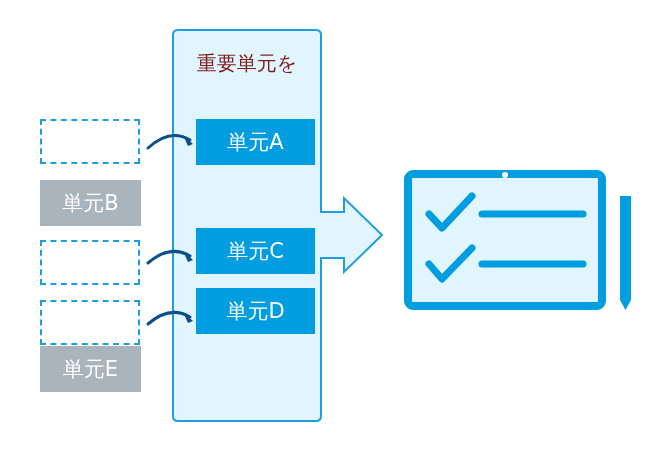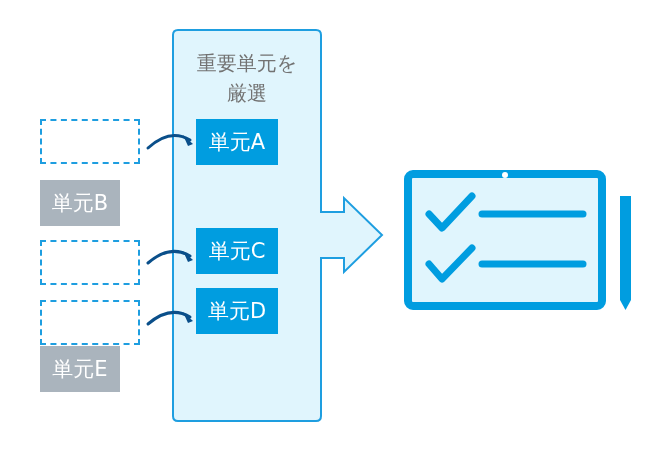--- a/index.html
+++ b/index.html
@@ -1,21 +1,21 @@
 <!DOCTYPE html>
 <html><head>
 <meta charset="utf-8">
 <style>
   html,body{margin:0;padding:0;background:#fff;}
   body{width:670px;height:450px;position:relative;overflow:hidden;font-family:"DejaVu Sans",sans-serif;}
   .abs{position:absolute;}
   .dashed{position:absolute;left:40px;width:100px;height:45px;border:2px dashed #1e9ee0;box-sizing:border-box;}
-  .grey{position:absolute;left:40px;width:80px;height:46px;background:#aab4bd;color:#fff;font-size:21px;display:flex;align-items:center;justify-content:center;}
-  .blue{position:absolute;left:196px;width:82px;height:46px;background:#009de0;color:#fff;font-size:21px;display:flex;align-items:center;justify-content:center;}
-  #panel-title{position:absolute;left:173px;top:48px;width:148px;text-align:center;color:#737373;font-size:20px;line-height:30px;}
+  .grey{position:absolute;left:40px;width:101px;height:46px;background:#aab4bd;color:#fff;font-size:21px;display:flex;align-items:center;justify-content:center;}
+  .blue{position:absolute;left:196px;width:119px;height:46px;background:#009de0;color:#fff;font-size:21px;display:flex;align-items:center;justify-content:center;}
+  #panel-title{position:absolute;left:173px;top:48px;width:148px;text-align:center;color:#7f1d1d;font-size:20px;line-height:30px;}
 </style>
 </head>
 <body>
 
 <svg class="abs" style="left:0;top:0" width="670" height="450">
 
   <path d="M178,30 H316 Q321,30 321,35 V212 H344 V198 L382,235 L344,272 V258 H321 V416 Q321,421 316,421 H178 Q173,421 173,416 V35 Q173,30 178,30 Z" fill="#e0f5fd" stroke="#1e9ee0" stroke-width="2"></path>
 
   <g fill="none" stroke="#0a4f8a" stroke-width="3" stroke-linecap="round">
     <path d="M148,148 Q170,128 190,140"></path>
@@ -36,21 +36,20 @@
       <polyline points="429,264 442,279 472,248"></polyline>
       <line x1="482" y1="214" x2="583" y2="214"></line>
       <line x1="482" y1="264" x2="583" y2="264"></line>
     </g>
   </g>
   <path d="M620,196 H631 V300 L625.5,310 L620,300 Z" fill="#009de0"></path>
 </svg>
 
 <div id="panel-title">
   <div>重要単元を</div>
-  <div>厳選</div>
 </div>
 
 <div class="dashed" style="top:119px"></div>
 <div class="grey" style="top:180px">単元B</div>
 <div class="dashed" style="top:240px"></div>
 <div class="dashed" style="top:300px"></div>
 <div class="grey" style="top:346px">単元E</div>
 
 <div class="blue" style="top:119px">単元A</div>
 <div class="blue" style="top:228px">単元C</div>

